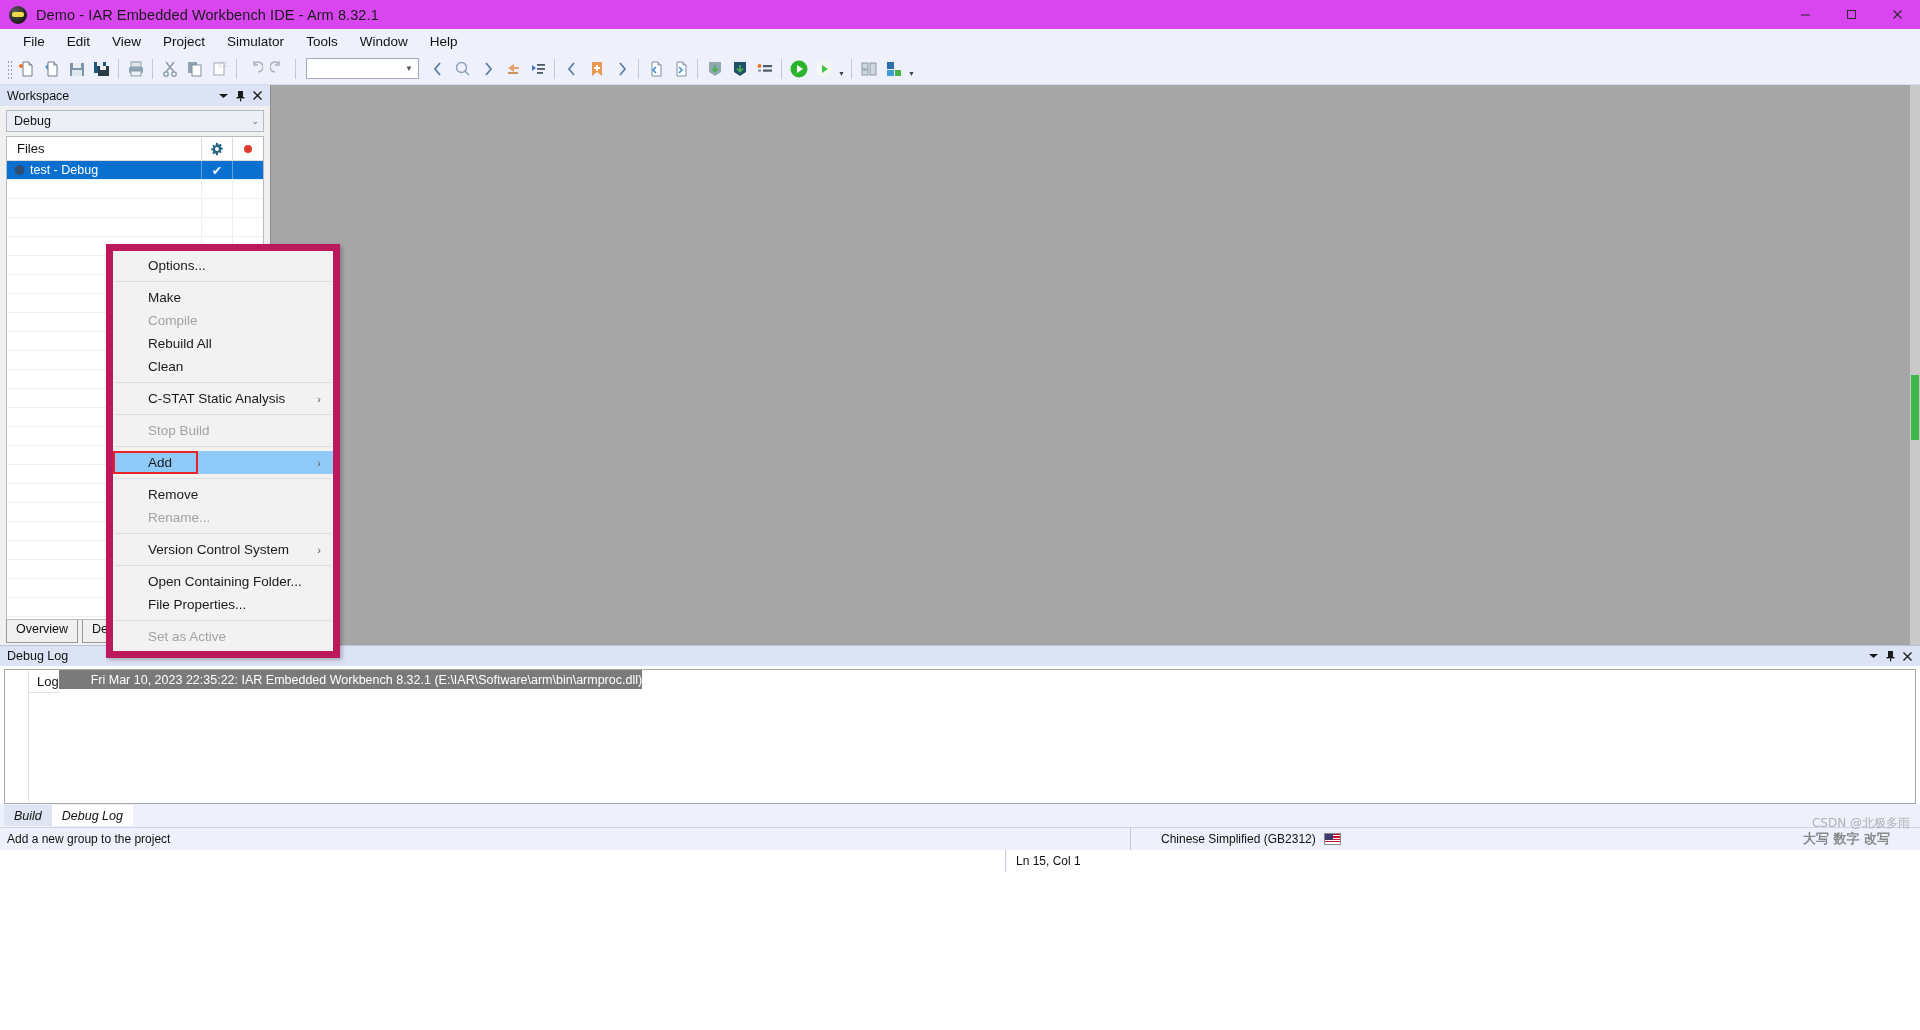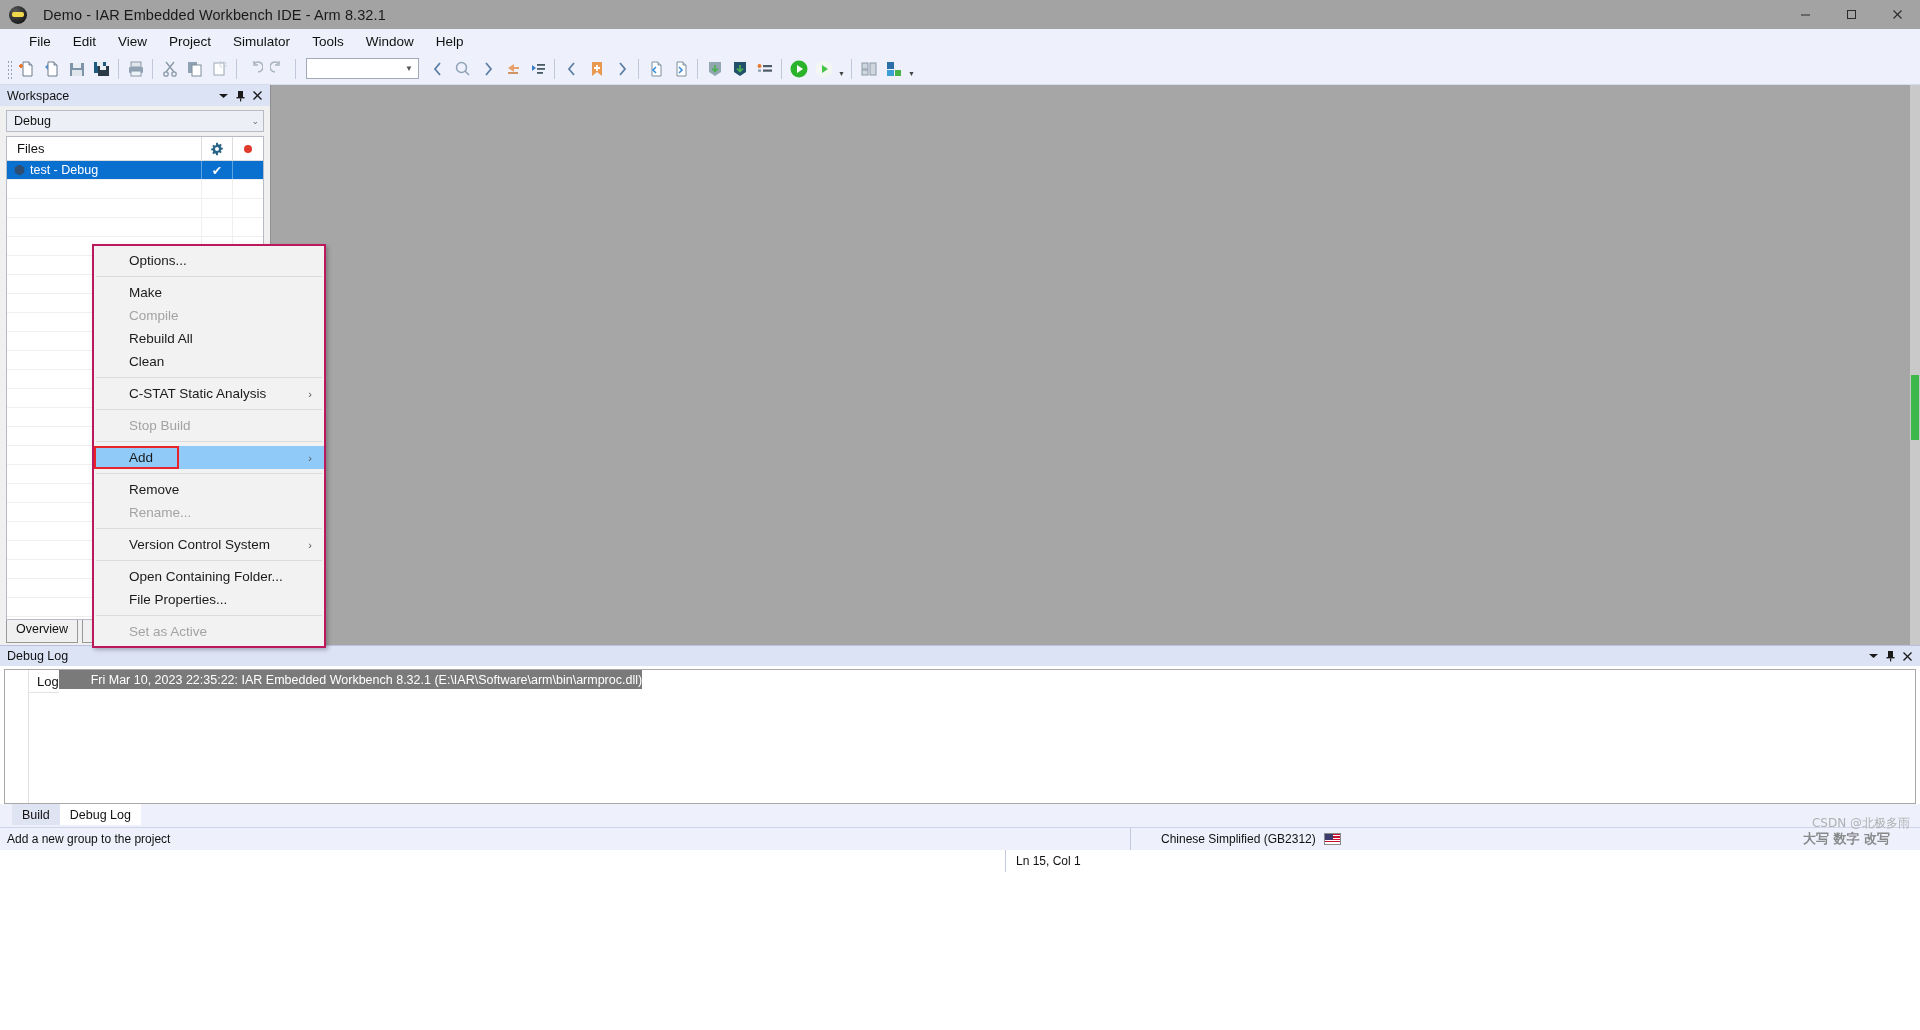--- a/index.html
+++ b/index.html
@@ -5,24 +5,23 @@
   * { box-sizing: border-box; margin: 0; padding: 0; }
   html, body {
     width: 1920px; height: 1030px;
     font-family: "Liberation Sans", sans-serif;
     overflow: hidden;
     background: #ffffff;
   }
 
   
   .titlebar {
-    height: 29px; background: #a3a3a3;
+    height: 29px; background: #d946ef;
     display: flex; align-items: center;
     position: relative;
-    gap: 7px;
   }
   .titlebar .app-icon {
     width: 18px; height: 18px; margin-left: 9px; margin-right: 9px;
     border-radius: 50%;
     background: radial-gradient(circle at 35% 30%, #5a5a5a 0%, #1d1d1d 70%);
     position: relative; flex: 0 0 auto;
   }
   .titlebar .app-icon::before {
     content: ""; position: absolute; left: 3px; top: 6px;
     width: 12px; height: 5px; border-radius: 2px;
@@ -34,21 +33,21 @@
   .win-buttons { position: absolute; right: 0; top: 0; display: flex; height: 29px; }
   .win-btn {
     width: 46px; height: 29px; display: flex; align-items: center; justify-content: center;
     font-size: 13px; color: #2b2b2b;
   }
   .win-btn svg { display: block; }
 
   
   .menubar {
     height: 24px; background: #eef1fb;
-    display: flex; align-items: center; padding-left: 18px;
+    display: flex; align-items: center; padding-left: 12px;
     font-size: 13.5px; color: #111;
   }
   .menubar .menu-item { padding: 3px 11px; cursor: default; }
 
   
   .toolbar {
     height: 32px; background: #eef1fb;
     display: flex; align-items: center; padding-left: 4px; gap: 0px;
     border-bottom: 1px solid #d7dced;
   }
@@ -143,22 +142,22 @@
   
   .editor-area { flex: 1; background: #a6a6a6; position: relative; }
   .edit-scroll {
     position: absolute; right: 0; top: 0; width: 10px; height: 100%;
     background: #c9c9c9;
   }
   .edit-scroll .thumb { position: absolute; top: 290px; left: 1px; width: 8px; height: 65px; background: #3db84a; }
 
   
   .ctxmenu {
-    position: absolute; left: 92px; top: 159px; width: 234px;
-    background: #f2f2f2; border: 2px solid #be185d;
+    position: absolute; left: 106px; top: 159px; width: 234px;
+    background: #f2f2f2; border: 7px solid #be185d;
     box-shadow: 2px 2px 4px rgba(0,0,0,.25);
     padding: 3px 0; z-index: 40; font-size: 13.5px; color: #1a1a1a;
   }
   .ctx-item {
     height: 23px; display: flex; align-items: center;
     padding-left: 35px; padding-right: 10px; position: relative;
   }
   .ctx-item.disabled { color: #a3a3a3; }
   .ctx-item.hl { background: #90caf9; }
   .ctx-item .arrow { position: absolute; right: 12px; font-size: 11px; color: #555; }
@@ -201,21 +200,21 @@
     height: 19px; display: flex; align-items: center; padding-left: 32px;
     font-size: 12.5px; background: #7a7a7a; color: #fff;
   }
   .dlog-gutter {
     position: absolute; left: 0; top: 0; width: 24px; height: 100%;
     border-right: 1px solid #e2e2e2; background: #fff;
   }
 
   
   .bottom-tabs {
-    height: 23px; background: #eef1fb; display: flex; align-items: flex-start; padding-left: 12px;
+    height: 23px; background: #eef1fb; display: flex; align-items: center; padding-left: 4px; font-style: italic;
   }
   .bt-tab {
     height: 21px; padding: 0 10px; display: flex; align-items: center;
     font-size: 12.5px; color: #111; background: #dfe4f2;
   }
   .bt-tab.active { background: #ffffff; }
 
   
   .statusbar {
     height: 23px; background: #eef1fb; display: flex; align-items: center;

